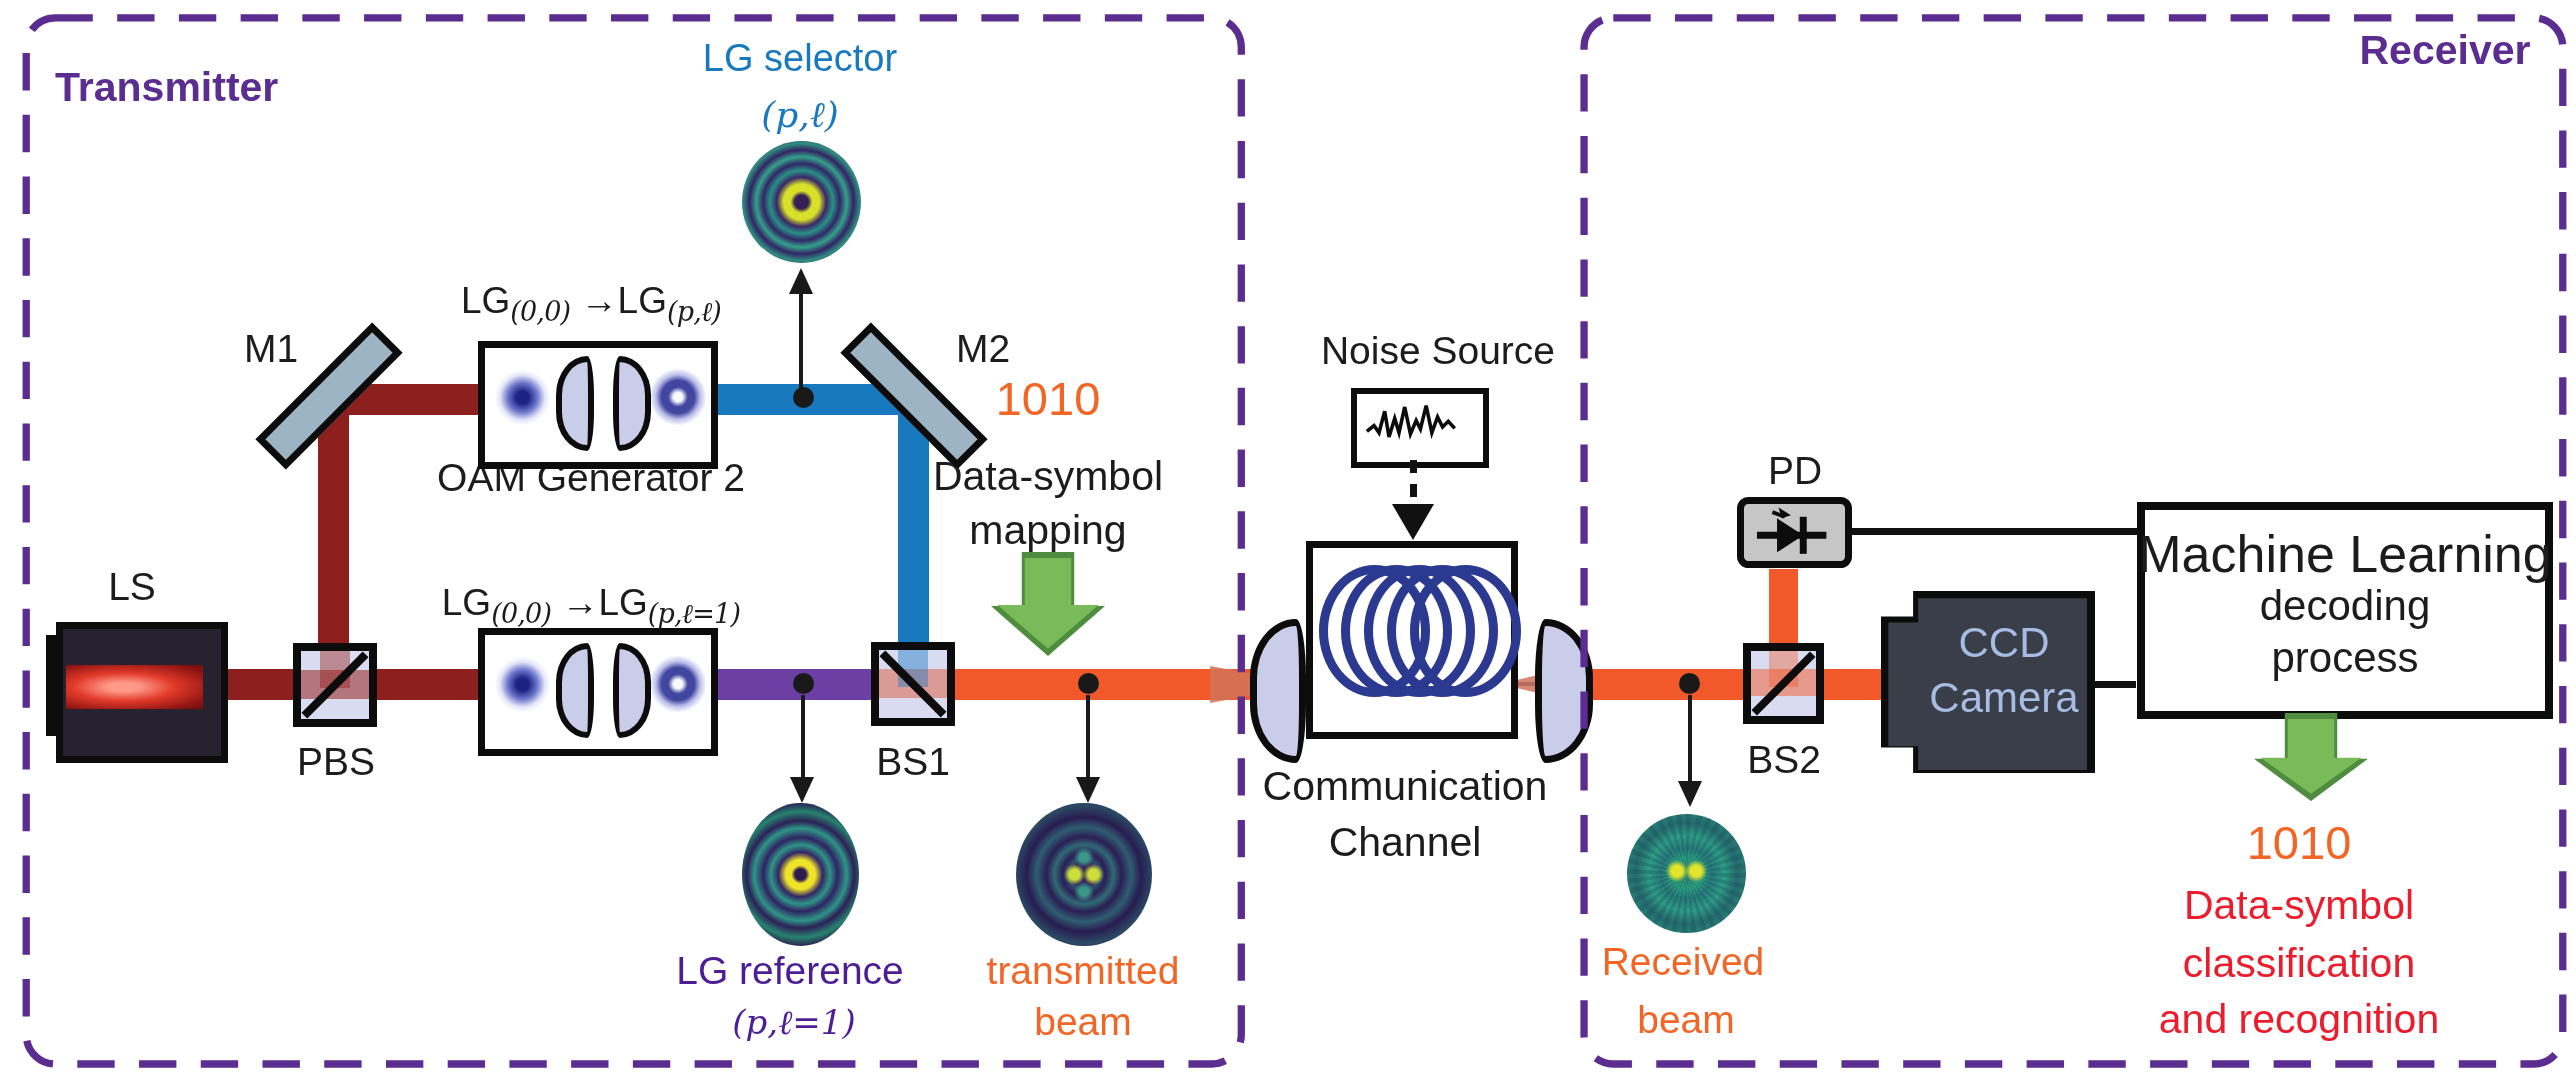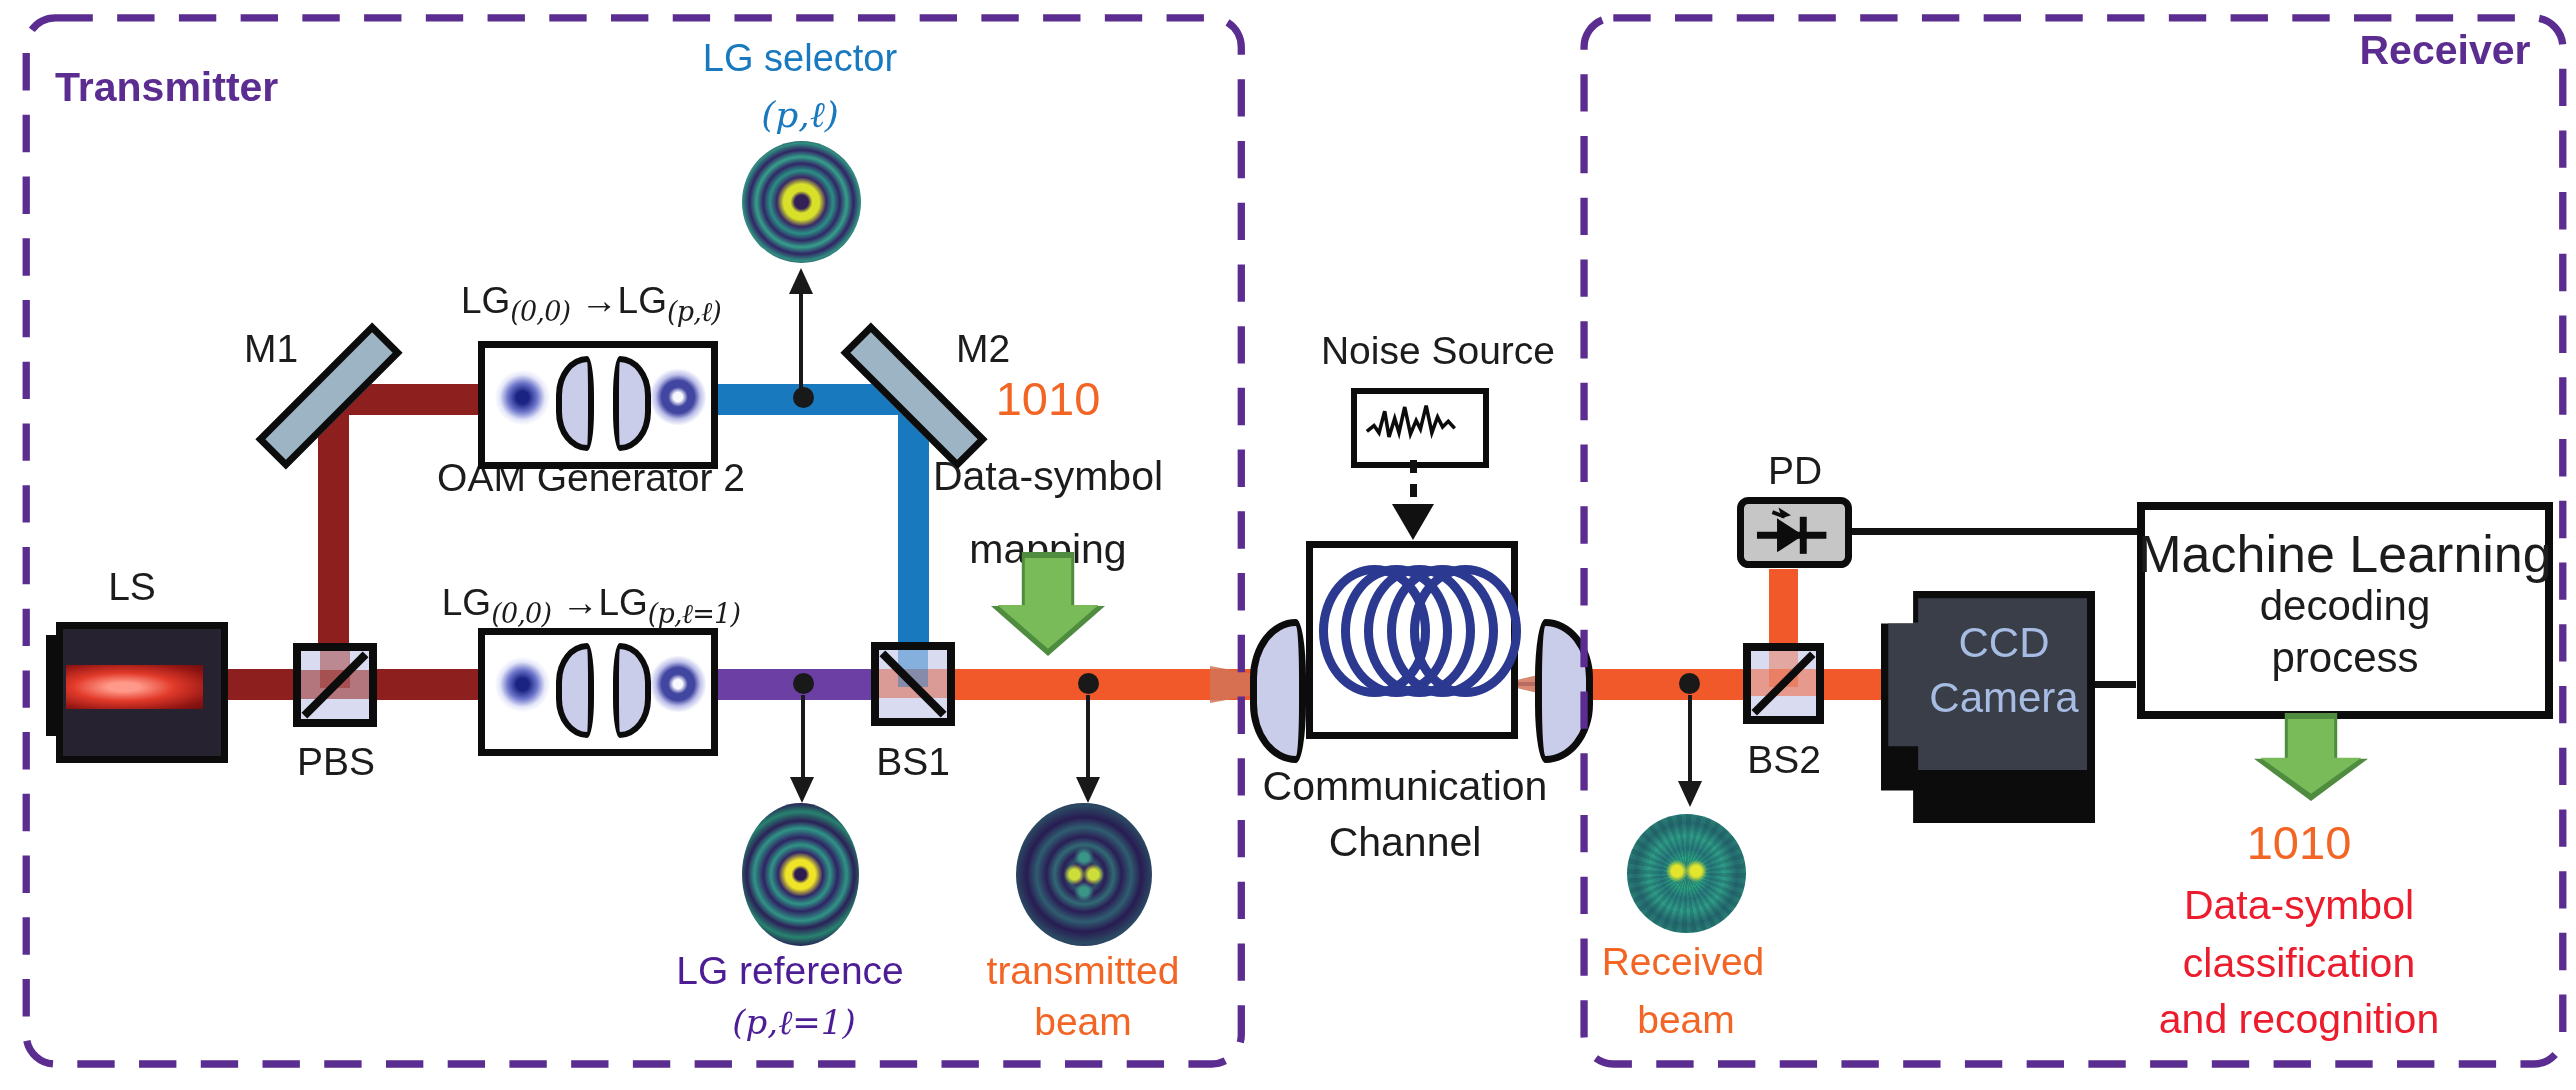--- a/index.html
+++ b/index.html
@@ -141,21 +141,21 @@
       radial-gradient(circle at 43% 50%, #cddd3a 0 5%, rgba(0,0,0,0) 10%),
       radial-gradient(circle at 57% 50%, #cddd3a 0 5%, rgba(0,0,0,0) 10%),
       radial-gradient(circle at 50% 38%, rgba(60,160,140,0.9) 0 4%, rgba(0,0,0,0) 9%),
       radial-gradient(circle at 50% 62%, rgba(60,160,140,0.9) 0 4%, rgba(0,0,0,0) 9%),
       radial-gradient(circle, #33265e 0 12%, #2f4f6b 16%, #2b1f57 22%, #316a74 30%, #2a1e55 38%, #2f5d70 48%, #281c52 58%, #2b4a63 70%, #261a4e 80% 100%);"></div>
   <div class="lbl txt-orange" style="left:1083px;top:971px;">transmitted</div>
   <div class="lbl txt-orange" style="left:1083px;top:1022px;">beam</div>
 
   <div class="lbl txt-orange" style="left:1048px;top:398px;font-size:47px;">1010</div>
   <div class="lbl" style="left:1048px;top:476px;font-size:41px;">Data-symbol</div>
-  <div class="lbl" style="left:1048px;top:530px;font-size:41px;margin-top:19px;">mapping</div>
+  <div class="lbl" style="left:1048px;top:530px;font-size:41px;">mapping</div>
   <div class="garrow" style="left:991px;top:552px;width:114px;height:104px;">
     <div class="gouter"></div>
     <div class="ginner" style="left:6.5px;top:5.7px;width:101px;height:91px;"></div>
   </div>
 
   <div class="lens" style="left:1250px;top:619px;width:42px;height:130px;border-radius:100% 22% 22% 100% / 50% 50% 50% 50%;"></div>
   <div class="lens" style="left:1535px;top:619px;width:44px;height:130px;border-radius:22% 100% 100% 22% / 50% 50% 50% 50%;"></div>
 
   <div class="lbl" style="left:1438px;top:351px;">Noise Source</div>
   <div class="optic" style="left:1351px;top:388px;width:126px;height:68px;background:#fff;border:6.5px solid #0c0c0c;">
@@ -201,21 +201,21 @@
     <svg viewBox="0 0 100 70" style="position:absolute;left:11.4px;top:1.6px;width:78px;height:54px;">
       <line x1="2" y1="38" x2="92" y2="38" stroke="#0c0c0c" stroke-width="9"></line>
       <polygon points="28,16 28,60 62,38" fill="#0c0c0c"></polygon>
       <line x1="62" y1="14" x2="62" y2="62" stroke="#0c0c0c" stroke-width="9"></line>
       <polygon points="30,2 46,12 34,16" fill="#0c0c0c"></polygon>
       <line x1="22" y1="8" x2="38" y2="14" stroke="#0c0c0c" stroke-width="5"></line>
     </svg>
   </div>
   <div class="wire" style="left:1838px;top:528px;width:299px;height:6.5px;"></div>
 
-  <div class="optic" style="left:1881px;top:591px;width:214px;height:232px;background:#0c0c0c;clip-path:polygon(15% 0,100% 0,100% 100%,15% 100%,15% 86%,0 86%,0 14%,15% 14%);">
+  <div class="optic" style="left:1881px;top:591px;width:214px;height:182px;background:#0c0c0c;clip-path:polygon(15% 0,100% 0,100% 100%,15% 100%,15% 86%,0 86%,0 14%,15% 14%);">
     <div class="abs" style="left:7.3px;top:7.3px;width:199px;height:172px;background:#3a3e48;clip-path:polygon(15% 0,100% 0,100% 100%,15% 100%,15% 86%,0 86%,0 14%,15% 14%);"></div>
     <div class="lbl" style="left:123px;top:52px;color:#a7bce3;font-size:42px;">CCD</div>
     <div class="lbl" style="left:123px;top:107px;color:#a7bce3;font-size:42px;">Camera</div>
   </div>
   <div class="wire" style="left:2094px;top:681px;width:42px;height:6.5px;"></div>
 
   <div class="optic" style="left:2137px;top:502px;width:400px;height:201px;background:#ffffff;border:8.1px solid #0c0c0c;">
     <div class="lbl" style="left:200px;top:44px;font-size:52px;">Machine Learning</div>
     <div class="lbl" style="left:200px;top:96px;font-size:42px;">decoding</div>
     <div class="lbl" style="left:200px;top:148px;font-size:42px;">process</div>

